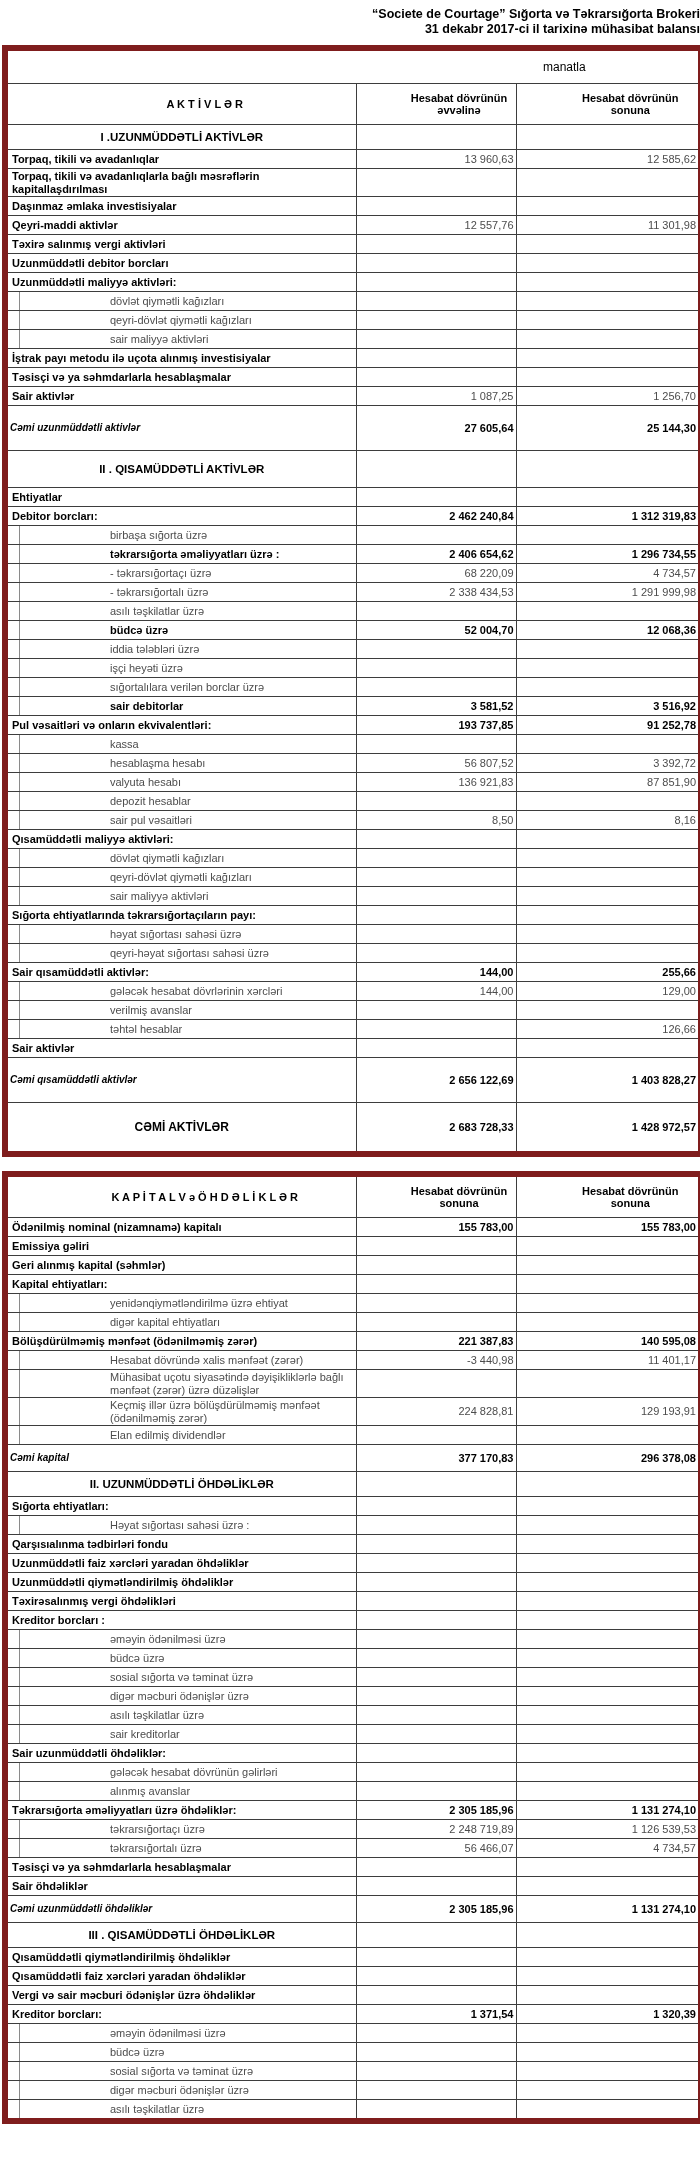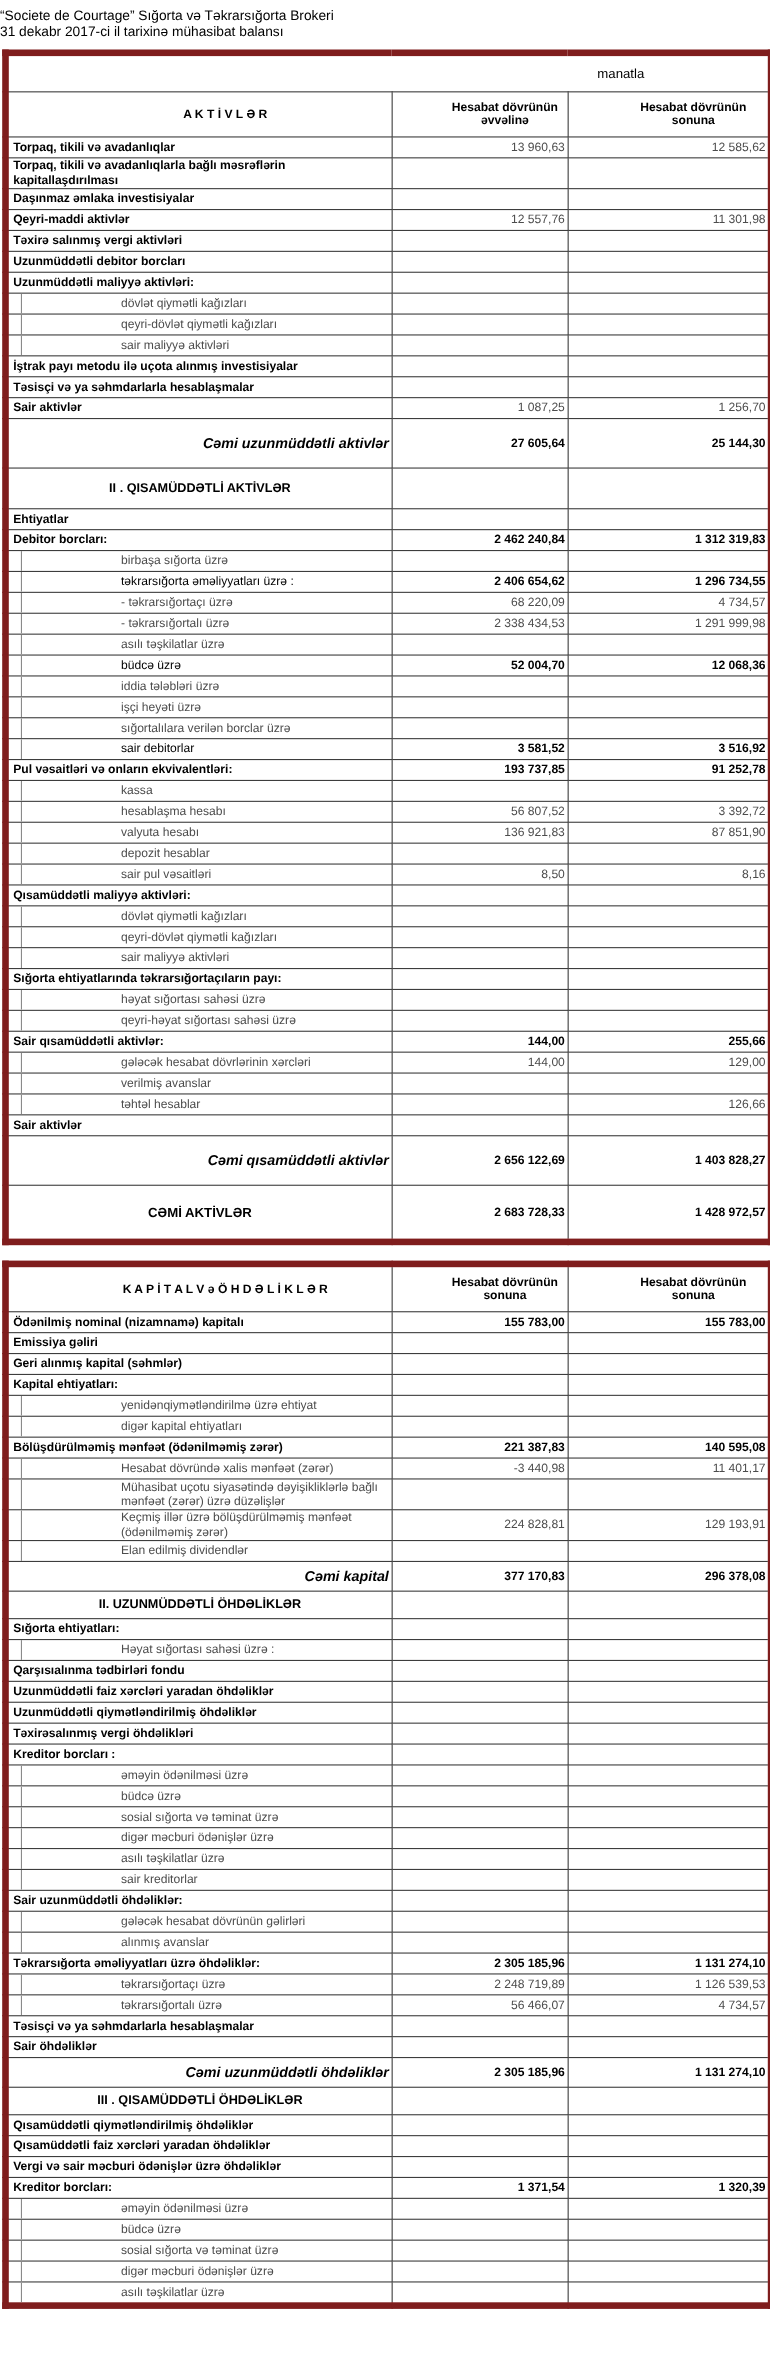--- a/index.html
+++ b/index.html
@@ -3,22 +3,22 @@
 <meta charset="utf-8">
 <style>
   html,body{margin:0;padding:0;}
   body{
     width:700px;
     background:#ffffff;
     font-family:"Liberation Sans", sans-serif;
     color:#000;
   }
   .title-block{
-    text-align:left;
-    font-weight:normal;
+    text-align:right;
+    font-weight:bold;
     font-size:12.5px;
     line-height:15px;
     padding-top:7px;
     padding-bottom:8px;
   }
   table.balance{
     border-collapse:collapse;
     table-layout:fixed;
     width:696px;
     margin:0 2px;
@@ -80,39 +80,39 @@
     left:11px;top:0;bottom:0;
     width:1px;
     background:#8a8a8a;
   }
   tr.s td.c0 .lbl{
     font-weight:normal;
     color:#4c4c4c;
     padding-left:100px;
   }
   tr.sb td.c0 .lbl{
-    font-weight:normal;
+    font-weight:bold;
     color:#000;
     padding-left:100px;
   }
   
   tr.sec td, tr.sec2 td{height:22px;}
   tr.sec2 td{height:34px;}
   tr.sec td.c0 .lbl, tr.sec2 td.c0 .lbl{
     text-align:center;
     font-size:11.5px;
     padding-left:0;
   }
   
   tr.t td{height:42px;}
   tr.t2 td{height:24px;margin-top:48px;}
   tr.t td.c0 .lbl, tr.t2 td.c0 .lbl{
-    text-align:right;
+    text-align:left;
     font-style:italic;
-    font-size:13px;
+    font-size:10px;
     padding-left:0;
   }
   
   tr.g td{height:46px;}
   tr.g td.c0 .lbl, tr.g2 td.c0 .lbl{
     text-align:center;
     font-size:12px;
     padding-left:0;
   }
   .table-gap{height:14px;}
@@ -135,20 +135,27 @@
     <tr class="manatla-row">
       <td colspan="3">manatla</td>
     </tr>
     <tr class="head-row">
       <td class="hlabel">A K T İ V L Ə R</td>
       <td class="hcol">Hesabat dövrünün əvvəlinə</td>
       <td class="hcol">Hesabat dövrünün sonuna</td>
     </tr>
   </tbody>
   <tbody id="assets-body">
+      <tr class="sec">
+        <td class="c0">
+          <span class="lbl">I .UZUNMÜDDƏTLİ AKTİVLƏR</span>
+        </td>
+        <td class="v"></td>
+        <td class="v"></td>
+      </tr>
       <tr class="b">
         <td class="c0">
           <span class="lbl">Torpaq, tikili və avadanlıqlar</span>
         </td>
         <td class="v">13 960,63</td>
         <td class="v">12 585,62</td>
       </tr>
       <tr class="b">
         <td class="c0">
           <span class="lbl">Torpaq, tikili və avadanlıqlarla bağlı məsrəflərin kapitallaşdırılması</span>

